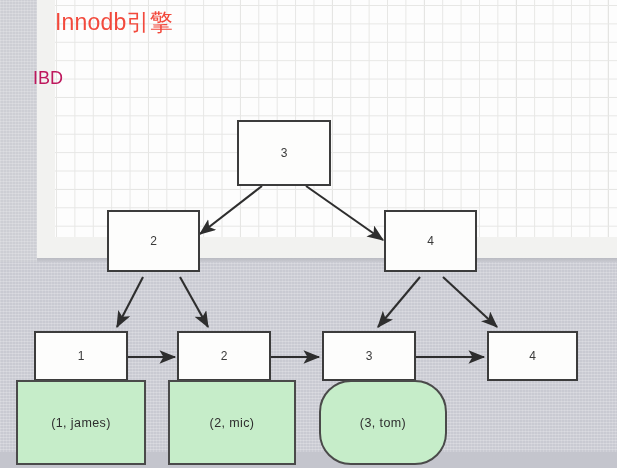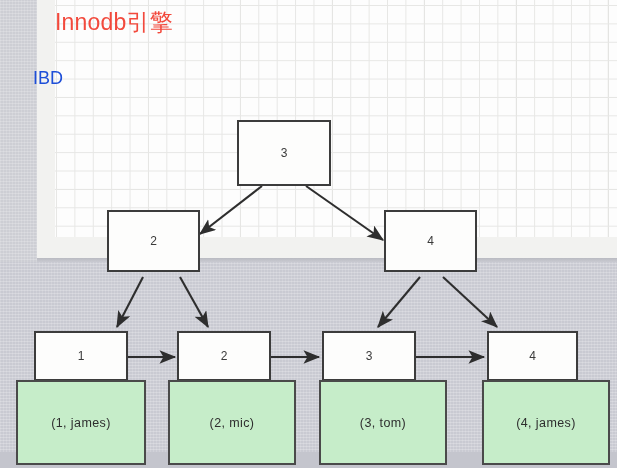--- a/index.html
+++ b/index.html
@@ -73,21 +73,21 @@
     left: 55px; top: 7px;
     font-size: 23px;
     color: #f2493c;
     letter-spacing: .2px;
     white-space: nowrap;
   }
   .ibd-label {
     position: absolute;
     left: 33px; top: 68px;
     font-size: 18px;
-    color: #1d4ed8;
+    color: #be185d;
     white-space: nowrap;
   }
   .subtitle {
     position: absolute;
     left: 170px; top: 77px;
     font-size: 19px;
     color: #3a3a3a;
     letter-spacing: .5px;
     white-space: nowrap;
   }
@@ -202,21 +202,18 @@
   <div class="node leaf" style="left:487px; top:331px; width:91px; height:50px;">
     <span>4</span>
   </div>
 
   <div class="data-box" style="left:16px; top:380px; width:130px; height:85px;">
     <span>(1, james)</span>
   </div>
   <div class="data-box" style="left:168px; top:380px; width:128px; height:85px;">
     <span>(2, mic)</span>
   </div>
-  <div class="data-box" style="left:319px; top:380px; width:128px; height:85px;">
+  <div class="data-box" style="left:319px; top:380px; width:128px; height:85px;border-radius:32px;">
     <span>(3, tom)</span>
   </div>
-  <div class="data-box" style="left:482px; top:380px; width:128px; height:85px;">
-    <span>(4, james)</span>
-  </div>
 
 
 </div>
 
 </body></html>

